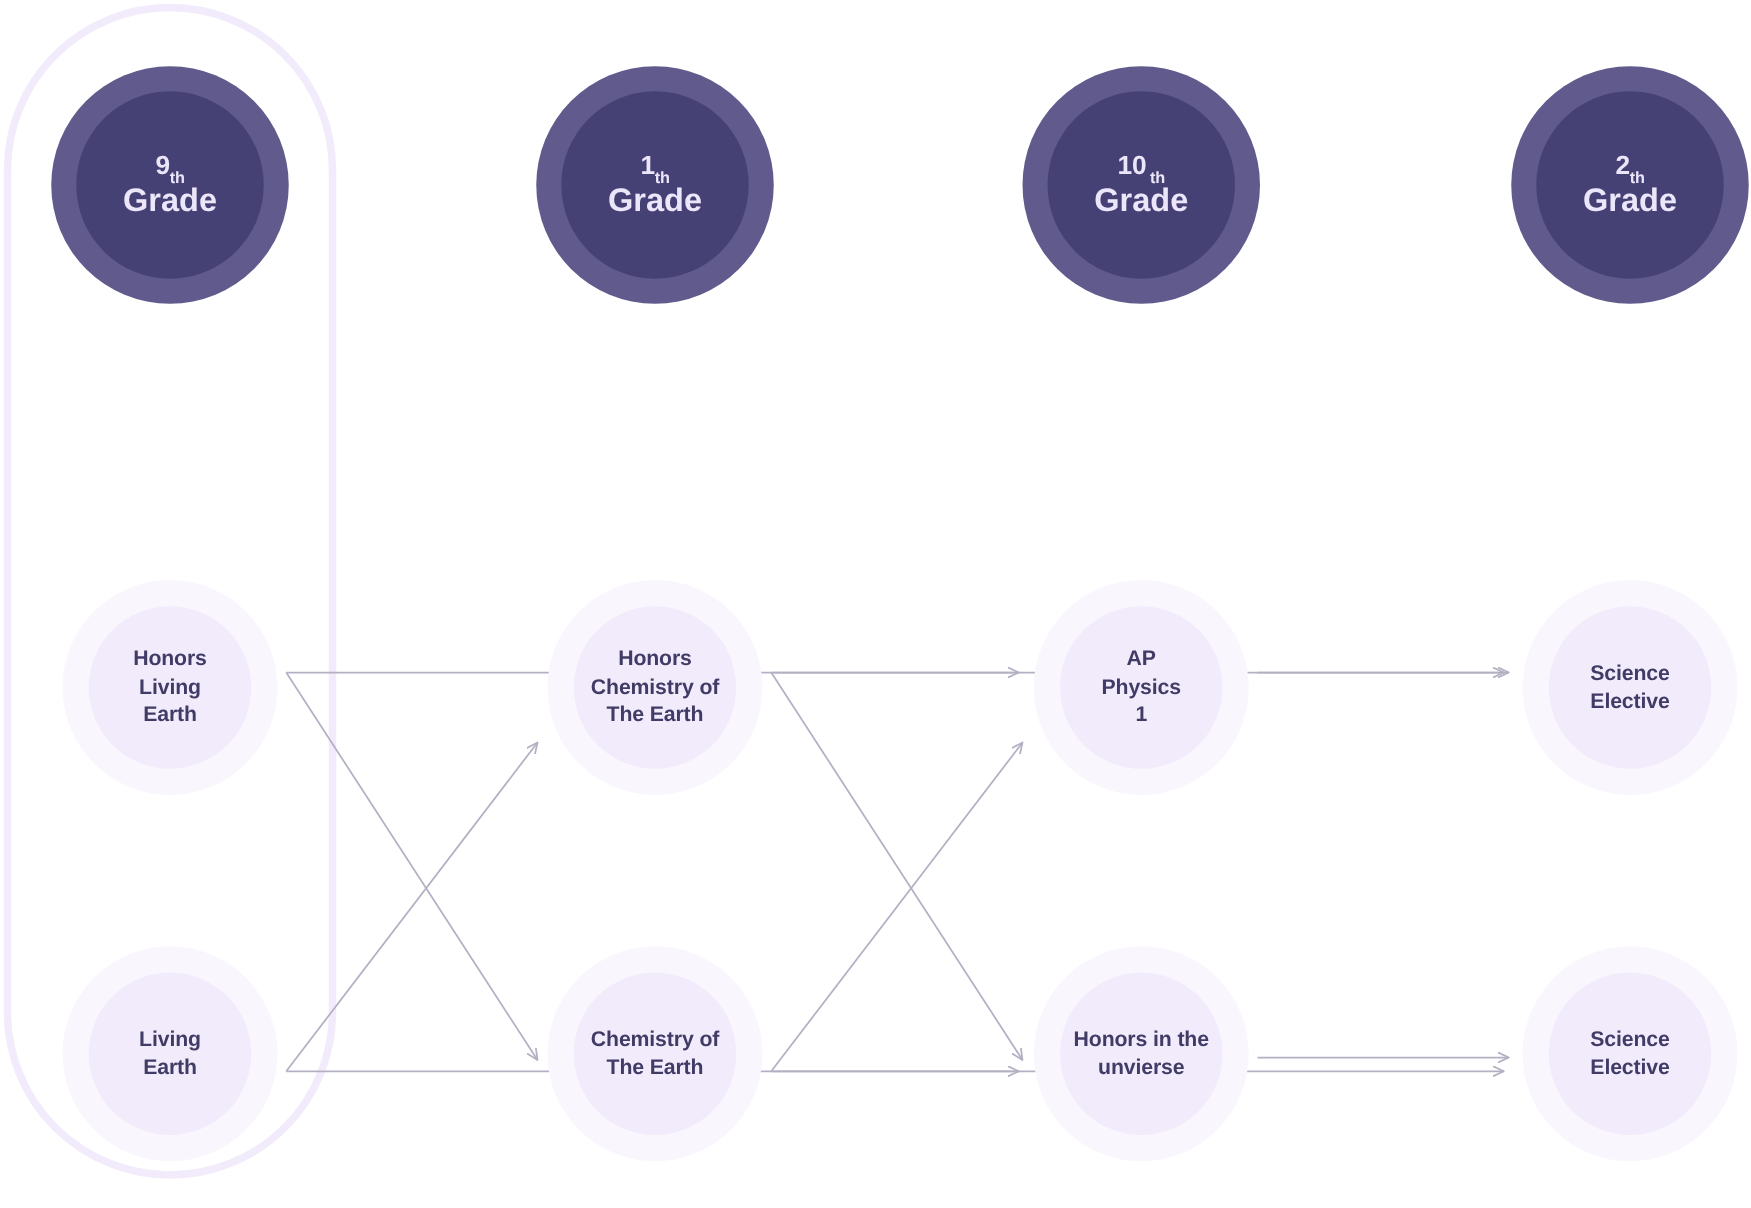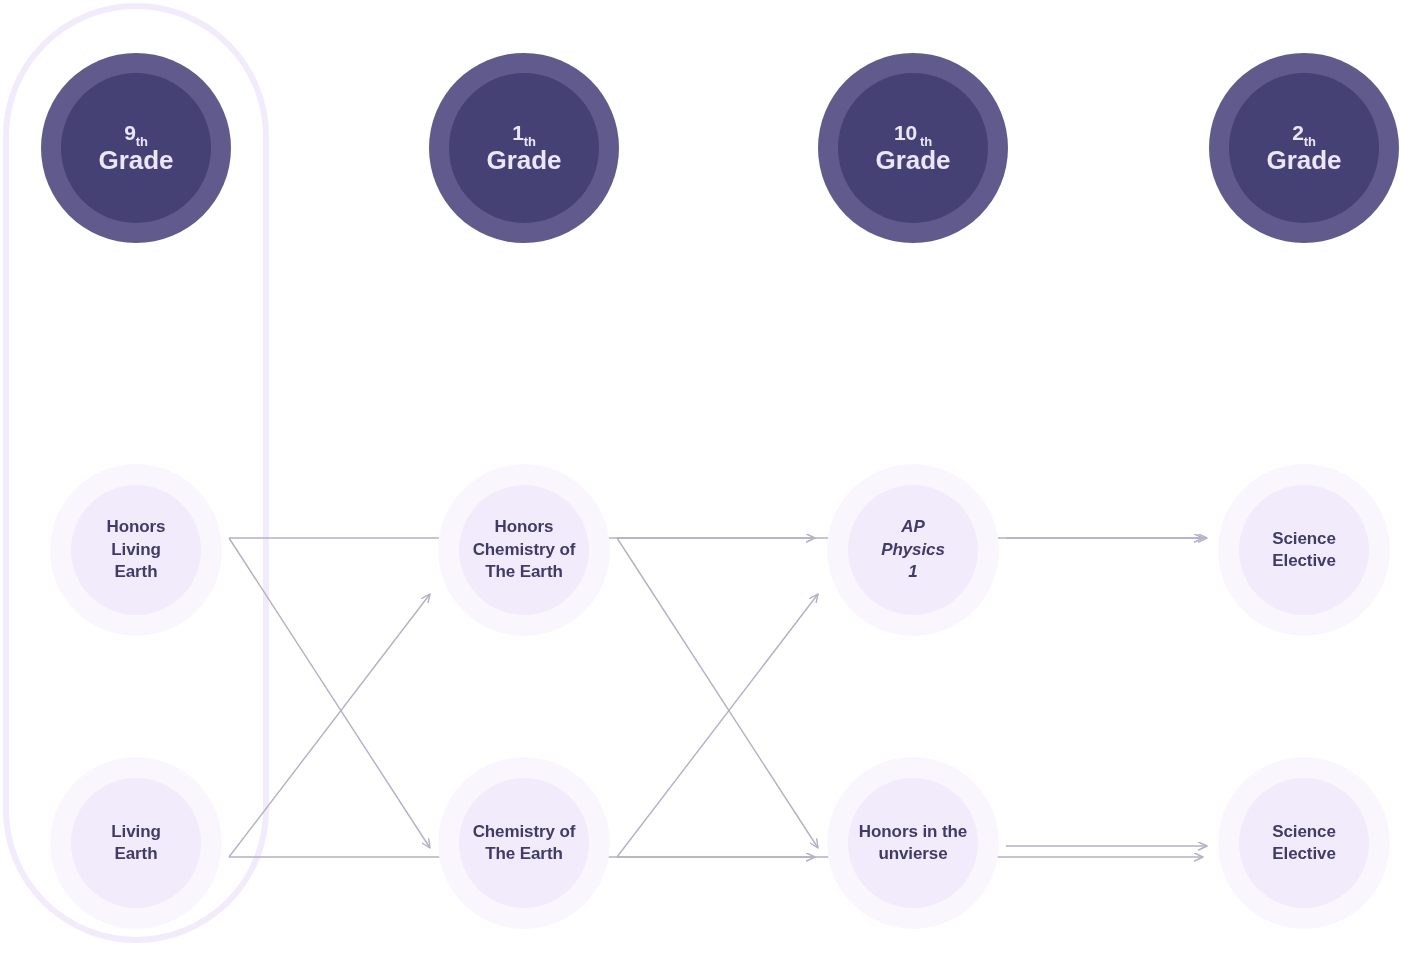--- a/index.html
+++ b/index.html
@@ -166,21 +166,21 @@
   </div>
 
   <div class="course-node" style="left:438px;top:464px;">
     <div class="course-inner">
       <div class="course-label wide">Honors
 Chemistry of
 The Earth</div>
     </div>
   </div>
 
-  <div class="course-node" style="left:827px;top:464px;font-style:italic;">
+  <div class="course-node" style="left:827px;top:464px;">
     <div class="course-inner">
       <div class="course-label">AP
 Physics
 1</div>
     </div>
   </div>
 
   <div class="course-node" style="left:1218px;top:464px;">
     <div class="course-inner">
       <div class="course-label">Science

